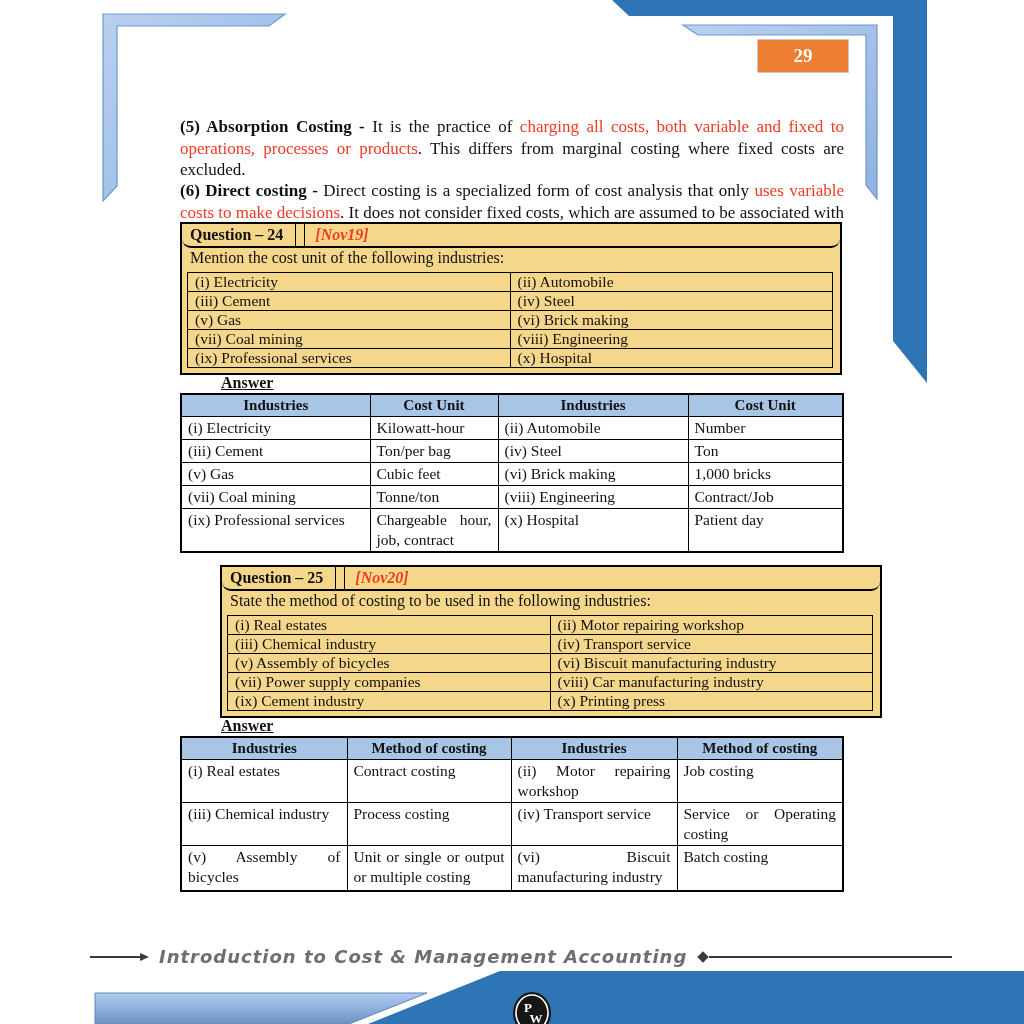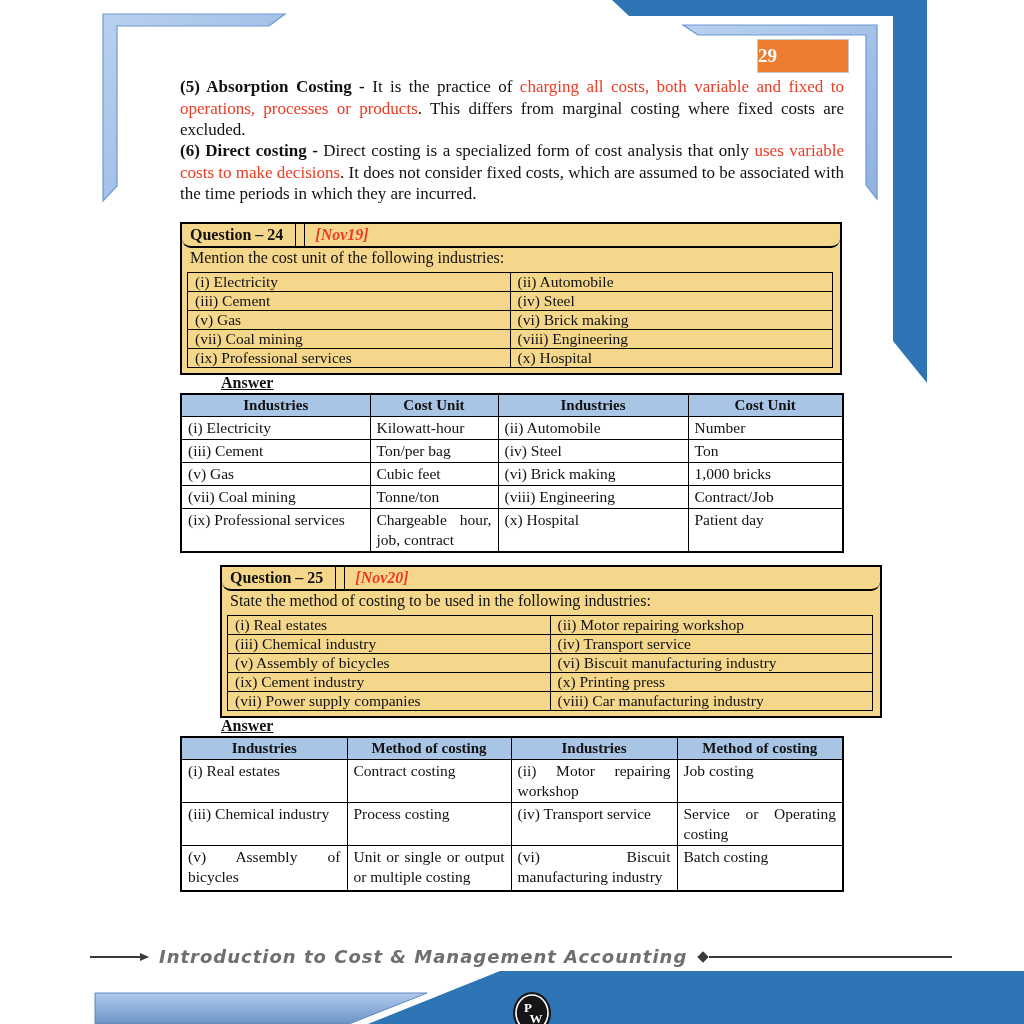--- a/index.html
+++ b/index.html
@@ -5,25 +5,25 @@
   html,body{margin:0;padding:0;background:#e9e9e9;}
   .page{
     position:relative;width:1024px;height:1024px;margin:0 auto;
     background:#ffffff;overflow:hidden;
     font-family:"Liberation Serif", serif;color:#111;
   }
   .deco{position:absolute;left:0;top:0;width:1024px;height:1024px;pointer-events:none;}
   .pagenum{
     position:absolute;left:757px;top:39px;width:90px;height:32px;
     background:#ED7D31;border:1px solid #c9c9c9;
-    display:flex;align-items:center;justify-content:flex-start;
+    display:flex;align-items:center;justify-content:center;
     color:#fff;font-weight:bold;font-size:19px;
   }
   .para{position:absolute;left:180px;width:664px;text-align:justify;
-    font-size:17px;line-height:21.5px;}
+    font-size:17px;line-height:21.5px;margin-top:40px;}
   .para b{font-weight:bold;}
   .red{color:#ee3b23;}
   
   .qbox{position:absolute;left:180px;width:658px;background:#F5D78C;border:2px solid #000;}
   .qheader{height:22px;border-bottom:2px solid #000;display:flex;align-items:center;
     font-weight:bold;font-size:16px;border-radius:9px;}
   .qtitle{padding:0 12px 0 8px;border-right:1.5px solid #000;height:100%;display:flex;align-items:center;}
   .qspacer{width:8px;height:100%;border-right:1.5px solid #000;}
   .qtag{color:#ee3b23;padding-left:10px;font-style:italic;}
   .qprompt{height:22px;padding:1px 8px 0 8px;font-size:16px;}
@@ -193,26 +193,26 @@
           </tr>
       <tr>
             <td>(iii) Chemical industry</td>
             <td>(iv) Transport service</td>
           </tr>
       <tr>
             <td>(v) Assembly of bicycles</td>
             <td>(vi) Biscuit manufacturing industry</td>
           </tr>
       <tr>
+            <td>(vii) Power supply companies</td>
+            <td>(viii) Car manufacturing industry</td>
+          </tr>
+      <tr>
             <td>(ix) Cement industry</td>
             <td>(x) Printing press</td>
-          </tr>
-      <tr>
-            <td>(vii) Power supply companies</td>
-            <td>(viii) Car manufacturing industry</td>
           </tr>
     </tbody>
       </table>
   </div>
 
   <div class="answer" style="top:717px;">Answer</div>
 
   <table class="atable" style="top:736px;">
     <colgroup>
         <col style="width:166px">

